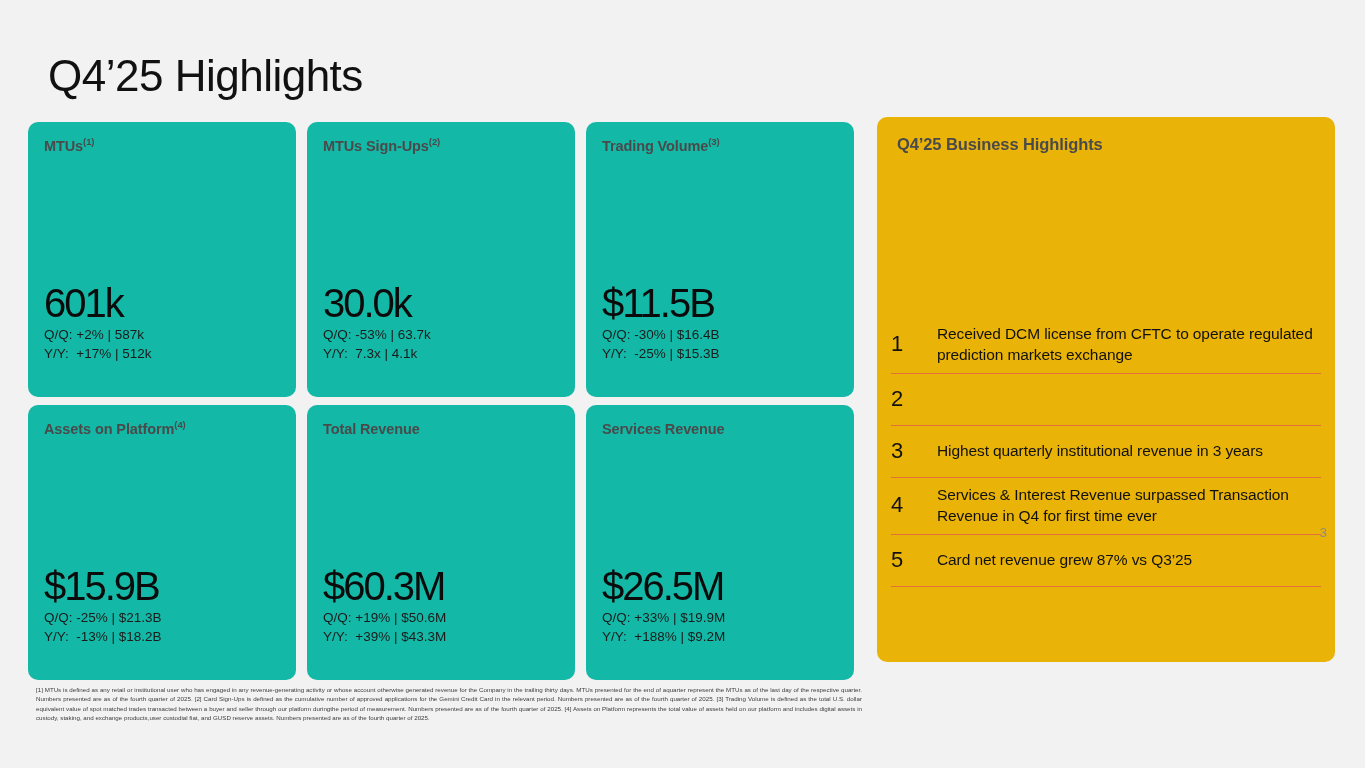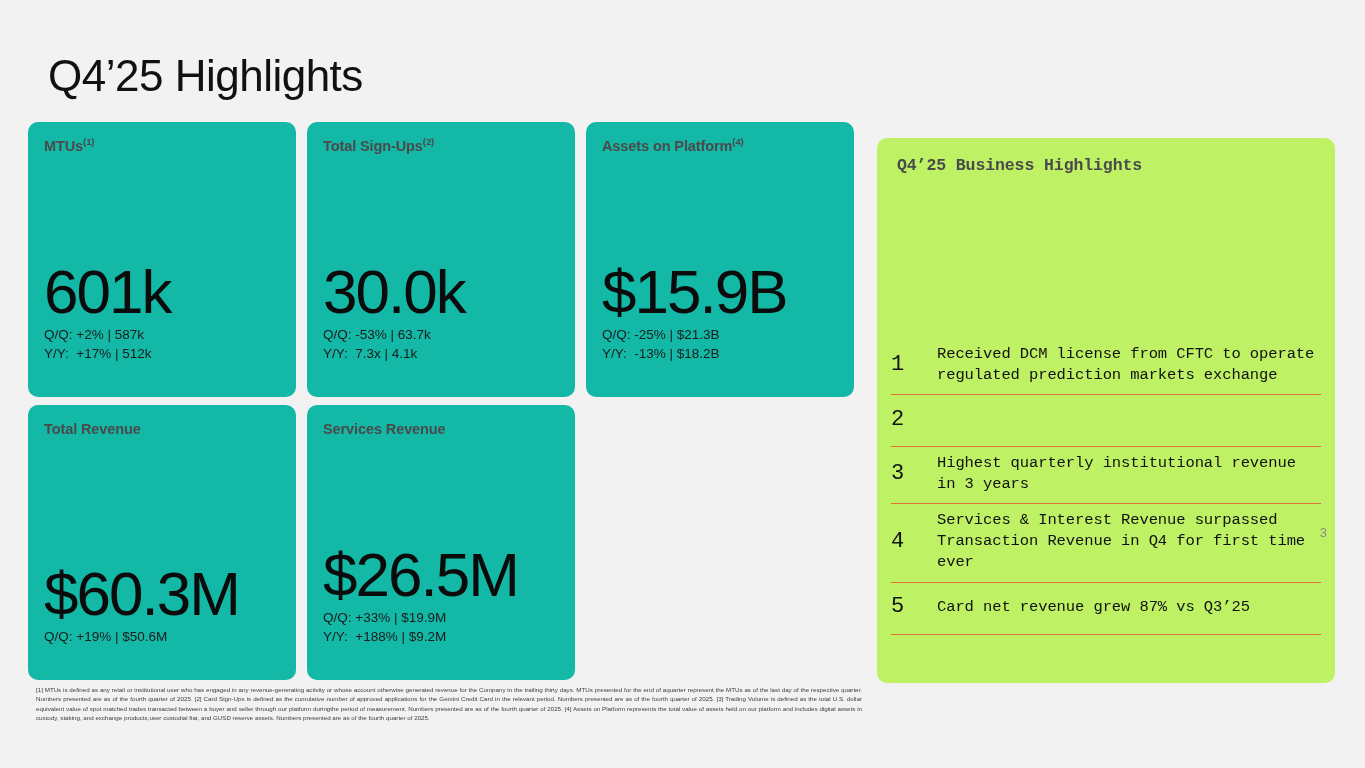--- a/index.html
+++ b/index.html
@@ -61,49 +61,48 @@
     line-height: 1.2;
   }
   .kpi-title sup {
     font-size: 9.5px;
     font-weight: bold;
     vertical-align: super;
     line-height: 0;
   }
   .kpi-value {
     margin-top: auto;
-    font-size: 62px;
+    font-size: 40px;
     font-weight: 400;
     letter-spacing: -2px;
     color: #0b0b0b;
     line-height: 1.0;
   }
   .kpi-subs {
     margin-top: 2px;
     margin-bottom: 20px;
   }
   .kpi-sub {
     font-size: 13.5px;
     color: #1b1b1b;
     line-height: 1.42;
     white-space: pre;
   }
 
   
   .highlights-panel {
     position: absolute;
     left: 877px;
-    top: 138px;
+    top: 117px;
     width: 458px;
     height: 545px;
-    background: #bef264;
+    background: #eab308;
     border-radius: 10px;
     box-sizing: border-box;
     padding: 18px 18px 10px 18px;
-    font-family: Liberation Mono, monospace;
   }
   .highlights-title {
     font-size: 16.5px;
     font-weight: bold;
     color: #4a4a4a;
     letter-spacing: -0.1px;
     margin-left: 2px;
   }
   .highlights-list {
     position: absolute;
@@ -167,43 +166,52 @@
     <div class="kpi-card">
       <div class="kpi-title"><span>MTUs</span><sup>(1)</sup></div>
       <div class="kpi-value">601k</div>
       <div class="kpi-subs">
         <div class="kpi-sub">Q/Q: +2% | 587k</div>
         <div class="kpi-sub">Y/Y:  +17% | 512k</div>
       </div>
     </div>
 
     <div class="kpi-card">
-      <div class="kpi-title"><span>Total Sign-Ups</span><sup>(2)</sup></div>
+      <div class="kpi-title"><span>MTUs Sign-Ups</span><sup>(2)</sup></div>
       <div class="kpi-value">30.0k</div>
       <div class="kpi-subs">
         <div class="kpi-sub">Q/Q: -53% | 63.7k</div>
         <div class="kpi-sub">Y/Y:  7.3x | 4.1k</div>
       </div>
     </div>
 
+    <div class="kpi-card">
+      <div class="kpi-title"><span>Trading Volume</span><sup>(3)</sup></div>
+      <div class="kpi-value">$11.5B</div>
+      <div class="kpi-subs">
+        <div class="kpi-sub">Q/Q: -30% | $16.4B</div>
+        <div class="kpi-sub">Y/Y:  -25% | $15.3B</div>
+      </div>
+    </div>
 
     <div class="kpi-card">
       <div class="kpi-title"><span>Assets on Platform</span><sup>(4)</sup></div>
       <div class="kpi-value">$15.9B</div>
       <div class="kpi-subs">
         <div class="kpi-sub">Q/Q: -25% | $21.3B</div>
         <div class="kpi-sub">Y/Y:  -13% | $18.2B</div>
       </div>
     </div>
 
     <div class="kpi-card">
       <div class="kpi-title"><span>Total Revenue</span><sup></sup></div>
       <div class="kpi-value">$60.3M</div>
       <div class="kpi-subs">
         <div class="kpi-sub">Q/Q: +19% | $50.6M</div>
+        <div class="kpi-sub">Y/Y:  +39% | $43.3M</div>
       </div>
     </div>
 
     <div class="kpi-card">
       <div class="kpi-title"><span>Services Revenue</span><sup></sup></div>
       <div class="kpi-value">$26.5M</div>
       <div class="kpi-subs">
         <div class="kpi-sub">Q/Q: +33% | $19.9M</div>
         <div class="kpi-sub">Y/Y:  +188% | $9.2M</div>
       </div>

